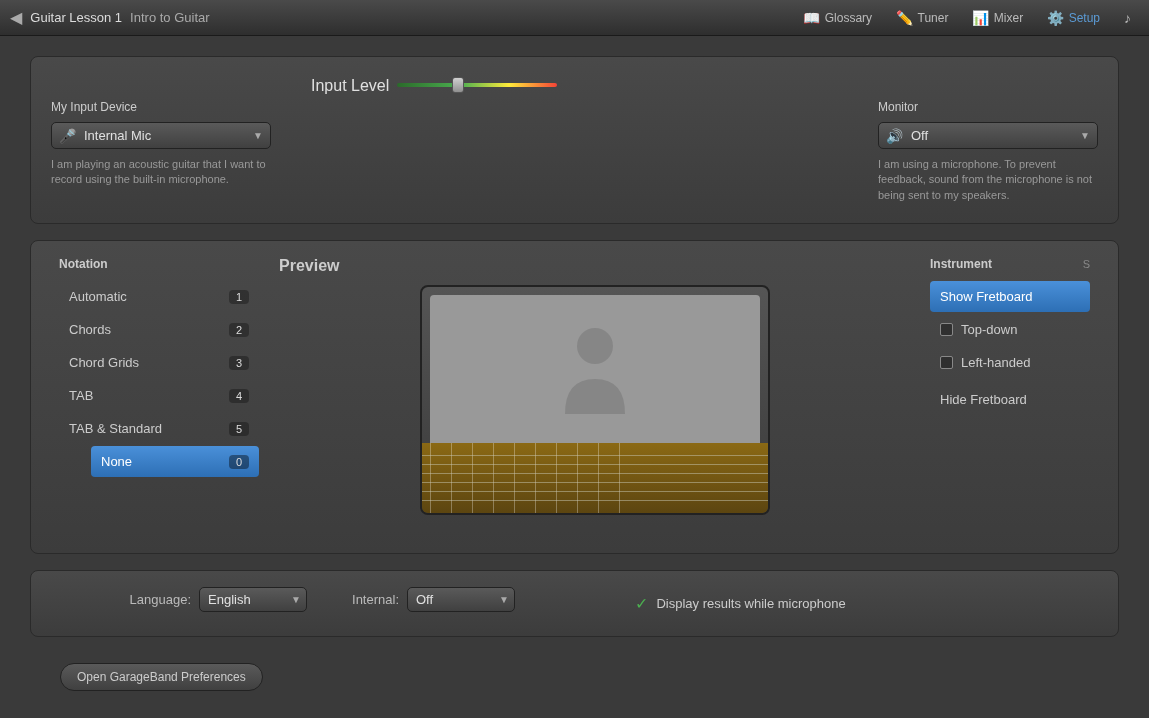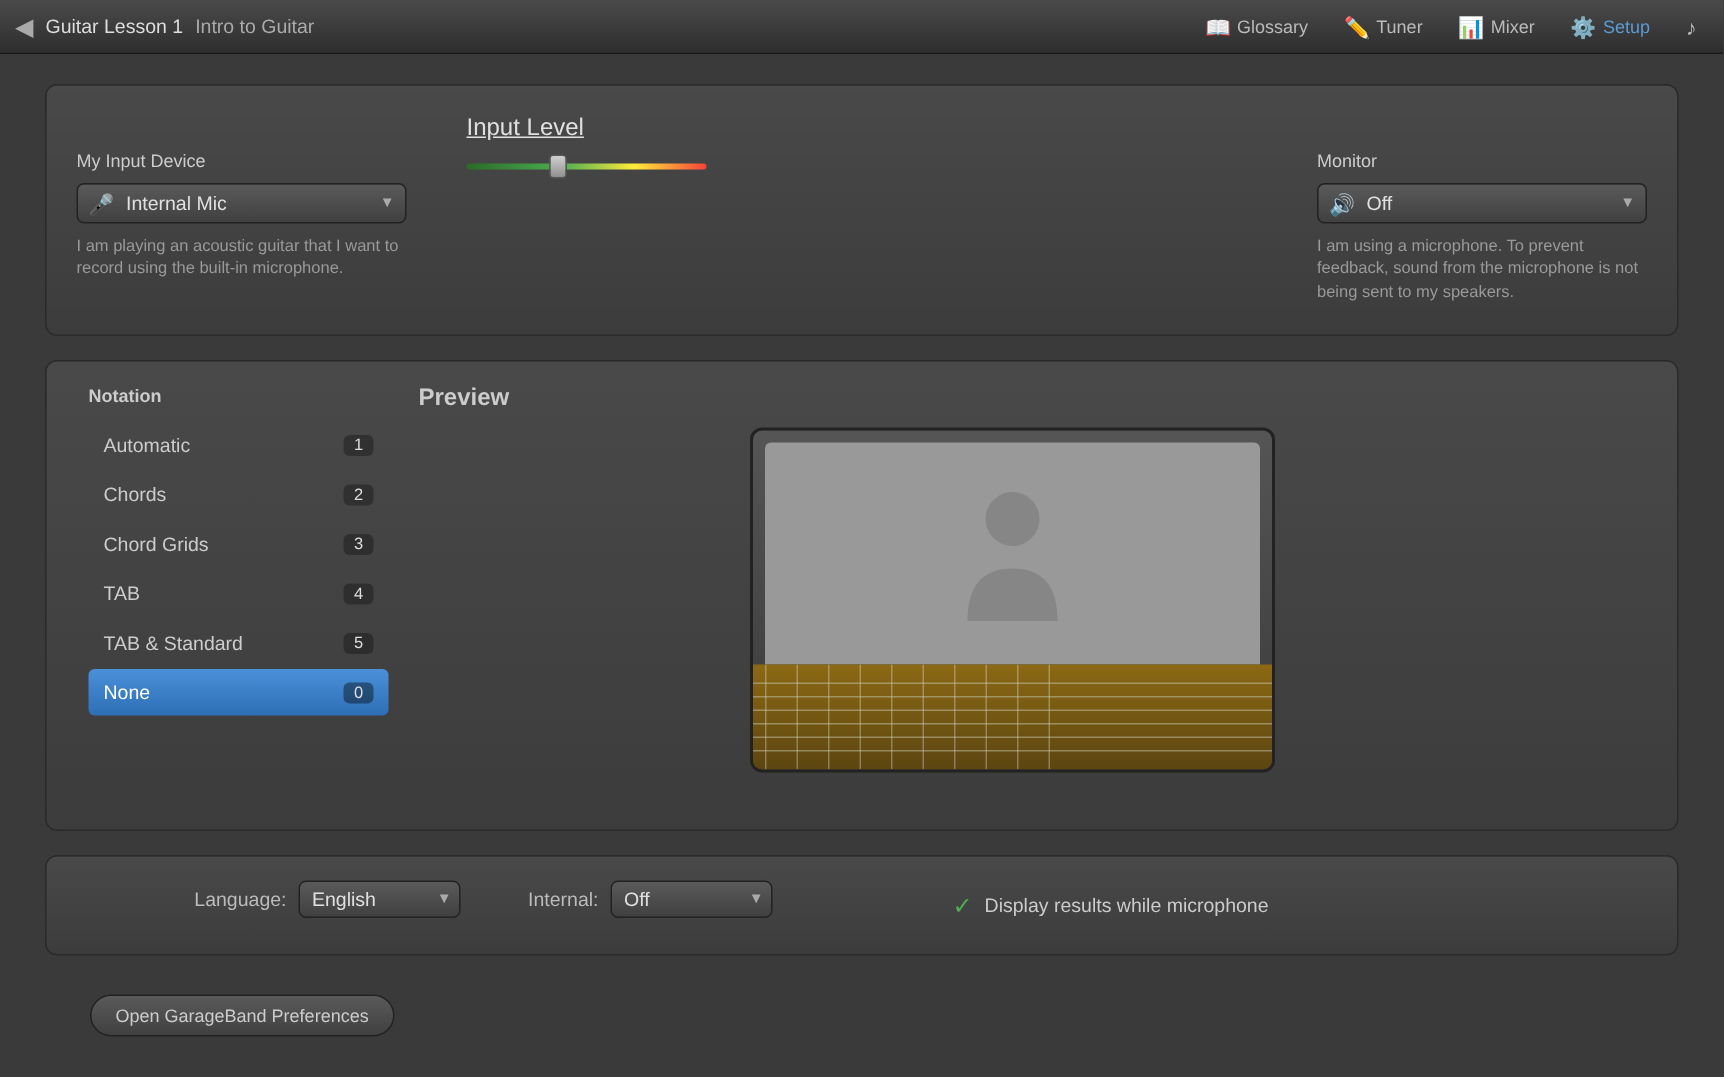--- a/index.html
+++ b/index.html
@@ -116,21 +116,21 @@
       pointer-events: none;
     }
     .input-desc {
       font-size: 11px;
       color: #999;
       max-width: 220px;
       line-height: 1.4;
     }
 
     
-    .level-section { display: flex; flex-direction: column; gap: 8px; flex: 1; text-decoration: underline; }
+    .level-section { display: flex; gap: 8px; flex: 1; }
     .slider-track {
       position: relative;
       height: 16px;
       display: flex;
       align-items: center;
     }
     .slider-bg {
       width: 160px;
       height: 4px;
       background: linear-gradient(90deg, #2a6a2a 0%, #4caf50 40%, #ffeb3b 70%, #f44336 100%);
@@ -189,20 +189,21 @@
       padding: 8px 10px;
       border-radius: 4px;
       cursor: pointer;
       margin-bottom: 2px;
       font-size: 13px;
       color: #ccc;
     }
     .notation-item.active {
       background: linear-gradient(180deg, #4a90d9 0%, #2d6fb5 100%);
       color: #fff;
+      margin-left: 32px;
     }
     .notation-badge {
       background: rgba(0,0,0,0.3);
       border-radius: 4px;
       font-size: 11px;
       padding: 1px 6px;
       color: #ddd;
       min-width: 20px;
       text-align: center;
     }
@@ -530,20 +531,40 @@
               <div class="fret-line"></div>
               <div class="fret-line"></div>
               <div class="fret-line"></div>
               <div class="fret-line"></div>
               <div class="fret-line"></div>
             </div>
           </div>
         </div>
       </div>
 
+      <div id="instrument-panel">
+        <div class="panel-header">
+          <div class="panel-title">Instrument</div>
+          <div class="panel-s">S</div>
+        </div>
+        <div class="instrument-btn active">
+          <span>Show Fretboard</span>
+        </div>
+        <div class="instrument-btn">
+          <span class="instr-checkbox"></span>
+          <span>Top-down</span>
+        </div>
+        <div class="instrument-btn">
+          <span class="instr-checkbox"></span>
+          <span>Left-handed</span>
+        </div>
+        <div class="hide-fretboard-btn">
+          <span>Hide Fretboard</span>
+        </div>
+      </div>
     </div>
   </div>
 
   <div style="background: linear-gradient(180deg, #494949 0%, #3c3c3c 100%); border-radius: 8px; border: 1px solid #2a2a2a; padding: 16px 20px; display: flex; align-items: center; gap: 40px;">
 
     <div style="display: flex; flex-direction: row; gap: 12px; margin-left: 60px;">
       <div class="setting-group">
         <span class="setting-label">Language:</span>
         <div class="setting-select-wrapper">
           <select class="setting-select">

